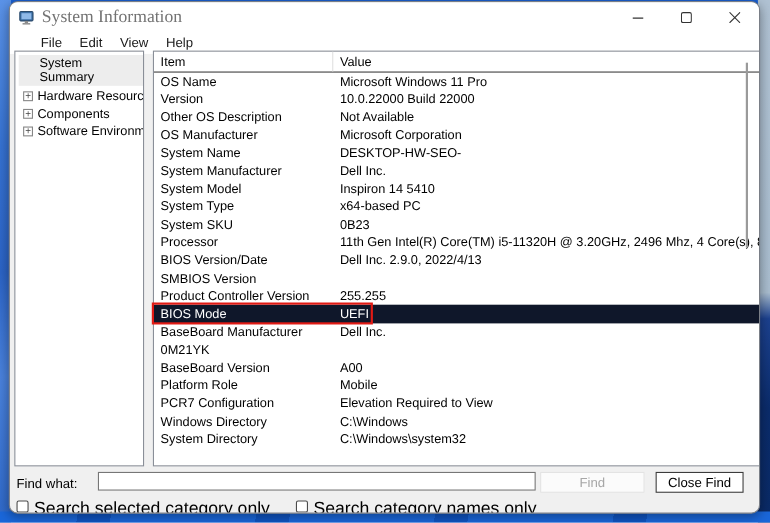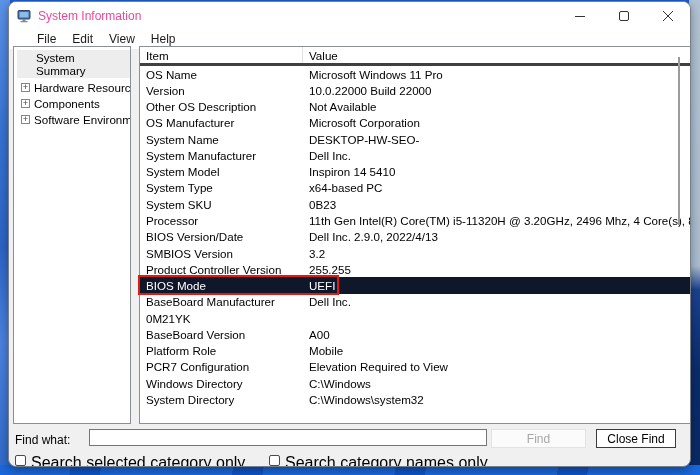--- a/index.html
+++ b/index.html
@@ -15,39 +15,39 @@
     background:repeating-linear-gradient(100deg,#1a67da 0 70px,#0f54c2 70px 100px,#1a67da 100px 160px); }
 
   
   .window { position:absolute; left:8px; top:1px; width:683px; height:466px;
     background:#f0f0f0; border:1px solid #7a7f87; border-radius:8px; overflow:hidden;
     box-shadow:0 3px 10px rgba(0,0,0,.35); z-index:2; }
 
   .titlebar { position:absolute; left:0; top:0; width:100%; height:28px; background:#fff;
     display:flex; align-items:center; }
   .app-icon { margin-left:8px; display:inline-flex; }
-  .title { margin-left:7px; font-size:12px; color:#ec4899; }
+  .title { margin-left:7px; font-size:16px; color:#737373;font-family:Liberation Serif, serif; }
   .controls { position:absolute; right:0; top:0; height:28px; display:flex; }
   .ctrl { width:44px; height:28px; display:flex; align-items:center; justify-content:center; cursor:default; }
 
   .menubar { position:absolute; left:0; top:28px; width:100%; height:19px; background:#fff;
     display:flex; align-items:center; padding-left:20px; }
   .menu-item { font-size:12px; color:#1a1a1a; padding:1px 8px 2px 8px; }
 
   
   .tree-panel { position:absolute; left:4px; top:44px; width:118px; height:378px;
     background:#fff; border:1px solid #8a8f98; font-size:11.6px; color:#000; overflow:hidden; }
   .tree-root { display:inline-block; background:#ededed; padding:1px 19px; margin:3px 0 1px 3px; }
   .tree-item { display:flex; align-items:center; gap:4px; height:16px; margin-left:7px; white-space:nowrap; }
   .plusbox { width:9px; height:9px; border:1px solid #868686; background:#fff; color:#444;
     display:inline-flex; align-items:center; justify-content:center; font-size:9px; line-height:1; flex:none; }
 
   .list-panel { position:absolute; left:130px; top:44px; width:552px; height:378px;
     background:#fff; border:1px solid #8a8f98; font-size:11.6px; color:#000; }
-  .list-header { display:flex; align-items:center; height:19px; border-bottom:3px solid #404040; }
+  .list-header { display:flex; align-items:center; height:19px; border-bottom:1px solid #404040; }
   .col-item { width:163px; padding-left:6px; border-right:1px solid #e0e0e0; height:100%; display:flex; align-items:center; }
   .col-value { flex:1; padding-left:6px; }
   #rows { position:relative; }
   .row { position:relative; height:16.27px; display:flex; align-items:center; white-space:nowrap; }
   .cell-item { width:163px; padding-left:6px; overflow:hidden; flex:none; }
   .cell-value { flex:1; padding-left:6px; overflow:hidden; }
   .row.selected { color:#fff; }
   .annotation { position:absolute; left:-2px; top:-2px; width:201px; height:20px;
     border:2px solid #e11a14; pointer-events:none; z-index:5; }
   .scroll-thumb { position:absolute; right:10px; top:10px; width:2px; height:168px; background:#9a9a9a; }
@@ -174,21 +174,20 @@
         <div class="row">
           <span class="cell-item">Processor</span>
           <span class="cell-value">11th Gen Intel(R) Core(TM) i5-11320H @ 3.20GHz, 2496 Mhz, 4 Core(s), 8 Logi...</span>
         </div>
         <div class="row">
           <span class="cell-item">BIOS Version/Date</span>
           <span class="cell-value">Dell Inc. 2.9.0, 2022/4/13</span>
         </div>
         <div class="row">
           <span class="cell-item">SMBIOS Version</span>
-          <span class="cell-value">3.2</span>
         </div>
         <div class="row">
           <span class="cell-item">Product Controller Version</span>
           <span class="cell-value">255.255</span>
         </div>
         <div class="row selected" style="background: #0f172a;">
           <span class="cell-item">BIOS Mode</span>
           <span class="cell-value">UEFI</span>
           <div class="annotation" style="border-color: rgb(225, 26, 20);"></div>
         </div>

